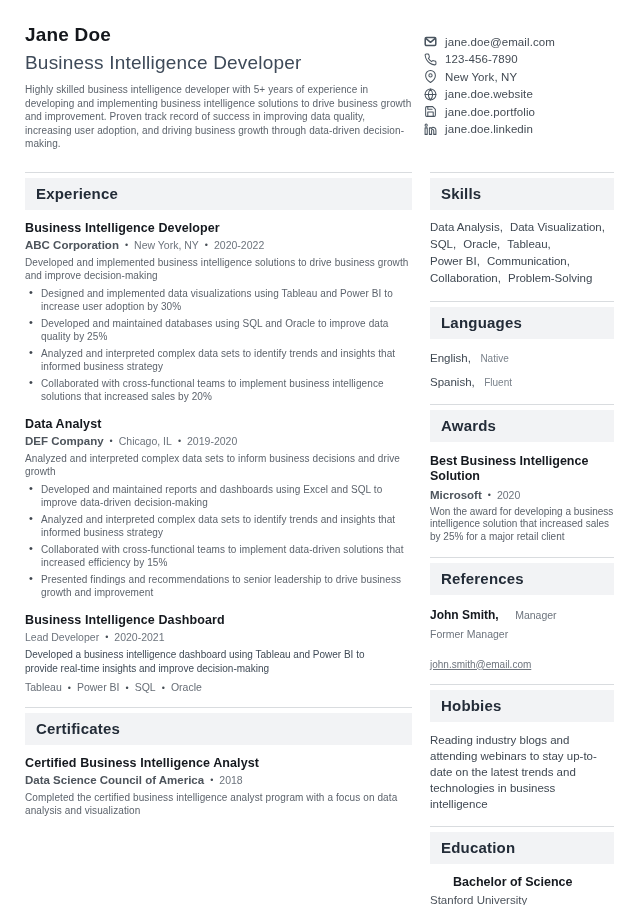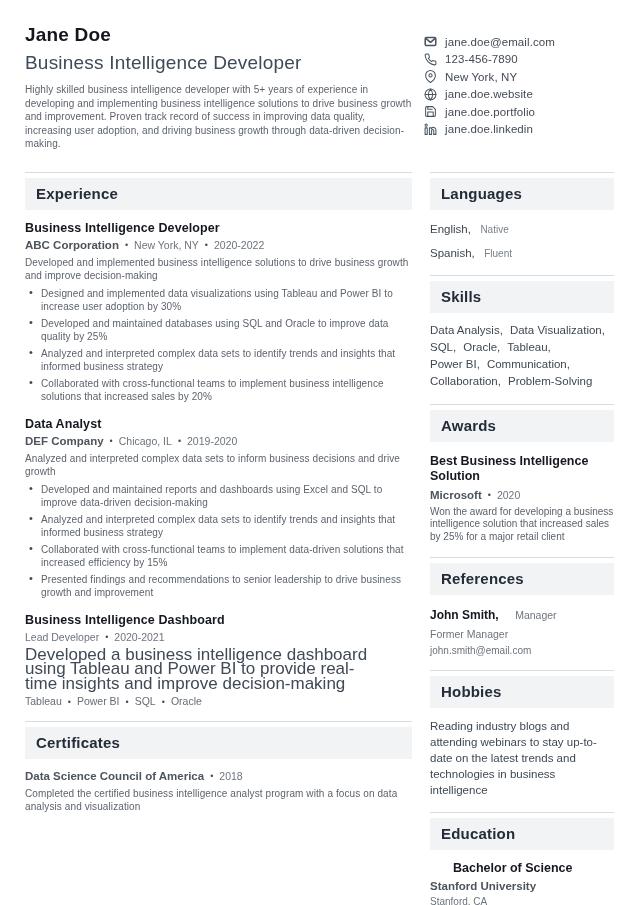--- a/index.html
+++ b/index.html
@@ -33,21 +33,21 @@
   .job { margin-top:11px; margin-bottom:14px; }
   .item-title { font-size:12.5px; font-weight:700; color:#15191f; letter-spacing:.1px; }
   .meta-line { margin-top:4px; font-size:10.5px; color:#6d747d; }
   .meta-strong { font-size:11.5px; font-weight:600; color:#4d545c; }
   .dotsep { display:inline-block; margin:0 6px; color:#474e56; font-size:9px; vertical-align:1px; }
   .body-text { margin-top:5px; font-size:10px; line-height:13px; color:#5c636c; letter-spacing:.1px; }
   .bullets { margin-top:5px; }
   .bullet { position:relative; padding-left:16px; margin-bottom:4px; font-size:10px; line-height:13px; color:#5c636c; letter-spacing:.1px; }
   .bullet::before { content:"•"; position:absolute; left:4px; top:-1px; color:#3e454d; font-size:11px; }
 
-  .proj-desc { margin-top:5px; font-size:17px; line-height:14.5px; color:#3f4a56; max-width:356px; }
+  .proj-desc { margin-top:5px; font-size:10px; line-height:14.5px; color:#3f4a56; max-width:356px; }
   .tech-line { margin-top:4px; font-size:10.5px; color:#666d76; }
   .tech:not(:last-child)::after { content:"\2022"; margin:0 6px; color:#474e56; font-size:9px; }
 
   
   .skills-text { margin-top:9px; font-size:11.5px; line-height:17px; color:#3f4852; }
   .skill { display:inline-block; margin-right:7px; }
   .skill:not(:last-child)::after { content:","; }
   .skill:last-child::after { content:""; }
 
   .lang-block { margin-top:9px; }
@@ -58,27 +58,27 @@
 
   .award-item { margin-top:12px; }
   .award-title { font-size:12.5px; font-weight:700; color:#15191f; line-height:15.5px; }
   .award-desc { margin-top:5px; font-size:10px; line-height:12.5px; color:#5c636c; }
 
   .ref-item { margin-top:10px; }
   .ref-name { font-size:12px; font-weight:700; color:#15191f; }
   .ref-name::after { content:","; }
   .ref-title { font-size:10.5px; color:#6d747d; margin-left:12px; }
   .ref-line { margin-top:4.5px; font-size:10.5px; color:#6d747d; }
-  .ref-email { margin-top:5px; font-size:10px; color:#6d747d; }
+  .ref-email { margin-top:19px; font-size:10px; color:#6d747d;text-decoration:underline; }
 
   .hobbies-text { margin-top:10px; font-size:11.5px; line-height:16px; color:#3f4852; }
 
   .edu-item { margin-top:11px; }
   .edu-degree { font-size:12.5px; font-weight:700; color:#15191f;padding-left:23px; }
-  .edu-school { margin-top:5px; font-size:11.5px; font-weight:700; color:#4d545c; }
+  .edu-school { margin-top:5px; font-size:11.5px; font-weight:400; color:#4d545c; }
   .edu-loc { margin-top:4px; font-size:10px; color:#6d747d; }
 </style>
 </head>
 <body>
 
 <div class="page">
 
   <div class="header">
     <div class="header-left">
       <h1 class="person-name">Jane Doe</h1>
@@ -197,57 +197,58 @@
             
           <span class="tech">Tableau</span><span class="tech">Power BI</span><span class="tech">SQL</span><span class="tech">Oracle</span></div>
         </div>
       </div>
 
       <div class="section">
         <div class="sec-head">
           <div class="sec-bar">Certificates</div>
         </div>
         <div class="job">
+          <div class="item-title">Certified Business Intelligence Analyst</div>
           <div class="meta-line">
             <span class="meta-strong">Data Science Council of America</span><span class="dotsep">•</span><span>2018</span>
           </div>
           <div class="body-text">Completed the certified business intelligence analyst program with a focus on data analysis and visualization</div>
         </div>
       </div>
     </div>
 
     <div class="col-right">
+
+      <div class="section">
+        <div class="sec-head">
+          <div class="sec-bar">Skills</div>
+        </div>
+        <div class="skills-text">
+          
+        <span class="skill">Data Analysis</span><span class="skill">Data Visualization</span><span class="skill">SQL</span><span class="skill">Oracle</span><span class="skill">Tableau</span><span class="skill">Power BI</span><span class="skill">Communication</span><span class="skill">Collaboration</span><span class="skill">Problem-Solving</span></div>
+      </div>
 
       <div class="section">
         <div class="sec-head">
           <div class="sec-bar">Languages</div>
         </div>
         <div class="lang-block">
           <div class="lang-row">
             <span class="lang-name">English</span>
             <span class="lang-level">Native</span>
           </div>
           <div class="lang-row">
             <span class="lang-name">Spanish</span>
             <span class="lang-level">Fluent</span>
           </div>
         </div>
       </div>
 
       <div class="section">
         <div class="sec-head">
-          <div class="sec-bar">Skills</div>
-        </div>
-        <div class="skills-text">
-          
-        <span class="skill">Data Analysis</span><span class="skill">Data Visualization</span><span class="skill">SQL</span><span class="skill">Oracle</span><span class="skill">Tableau</span><span class="skill">Power BI</span><span class="skill">Communication</span><span class="skill">Collaboration</span><span class="skill">Problem-Solving</span></div>
-      </div>
-
-      <div class="section">
-        <div class="sec-head">
           <div class="sec-bar">Awards</div>
         </div>
         <div class="award-item">
           <div class="award-title">Best Business Intelligence Solution</div>
           <div class="meta-line">
             <span class="meta-strong">Microsoft</span><span class="dotsep">•</span><span>2020</span>
           </div>
           <div class="award-desc">Won the award for developing a business intelligence solution that increased sales by 25% for a major retail client</div>
         </div>
       </div>

